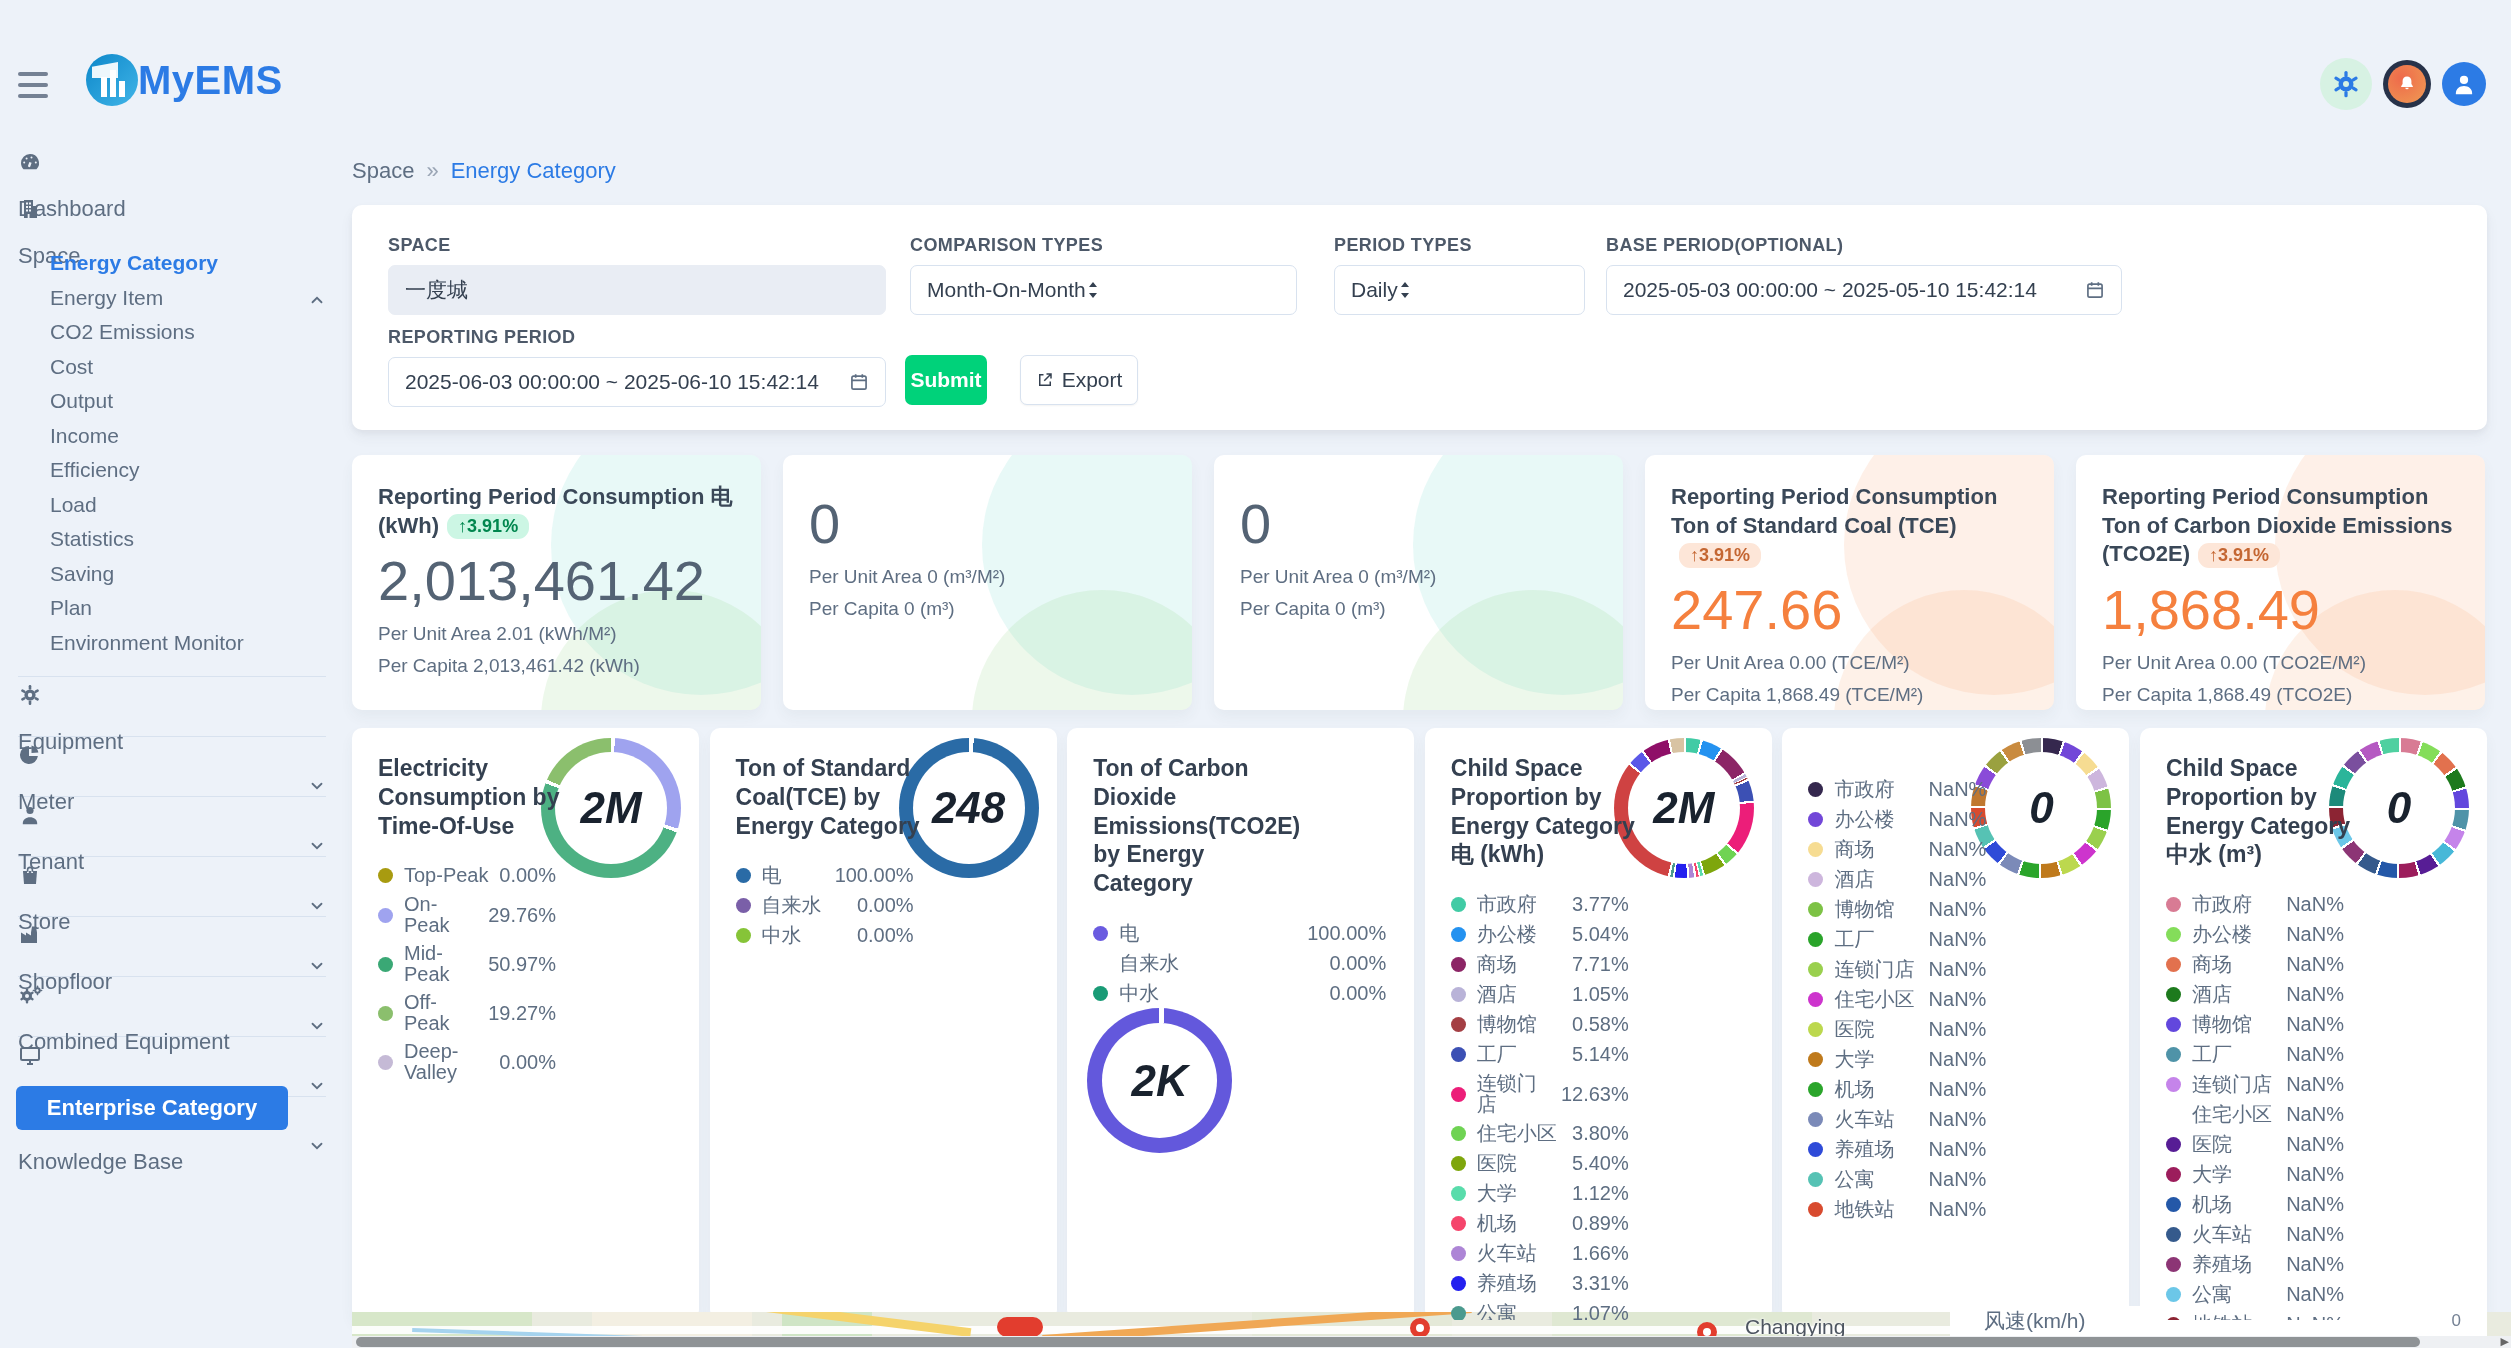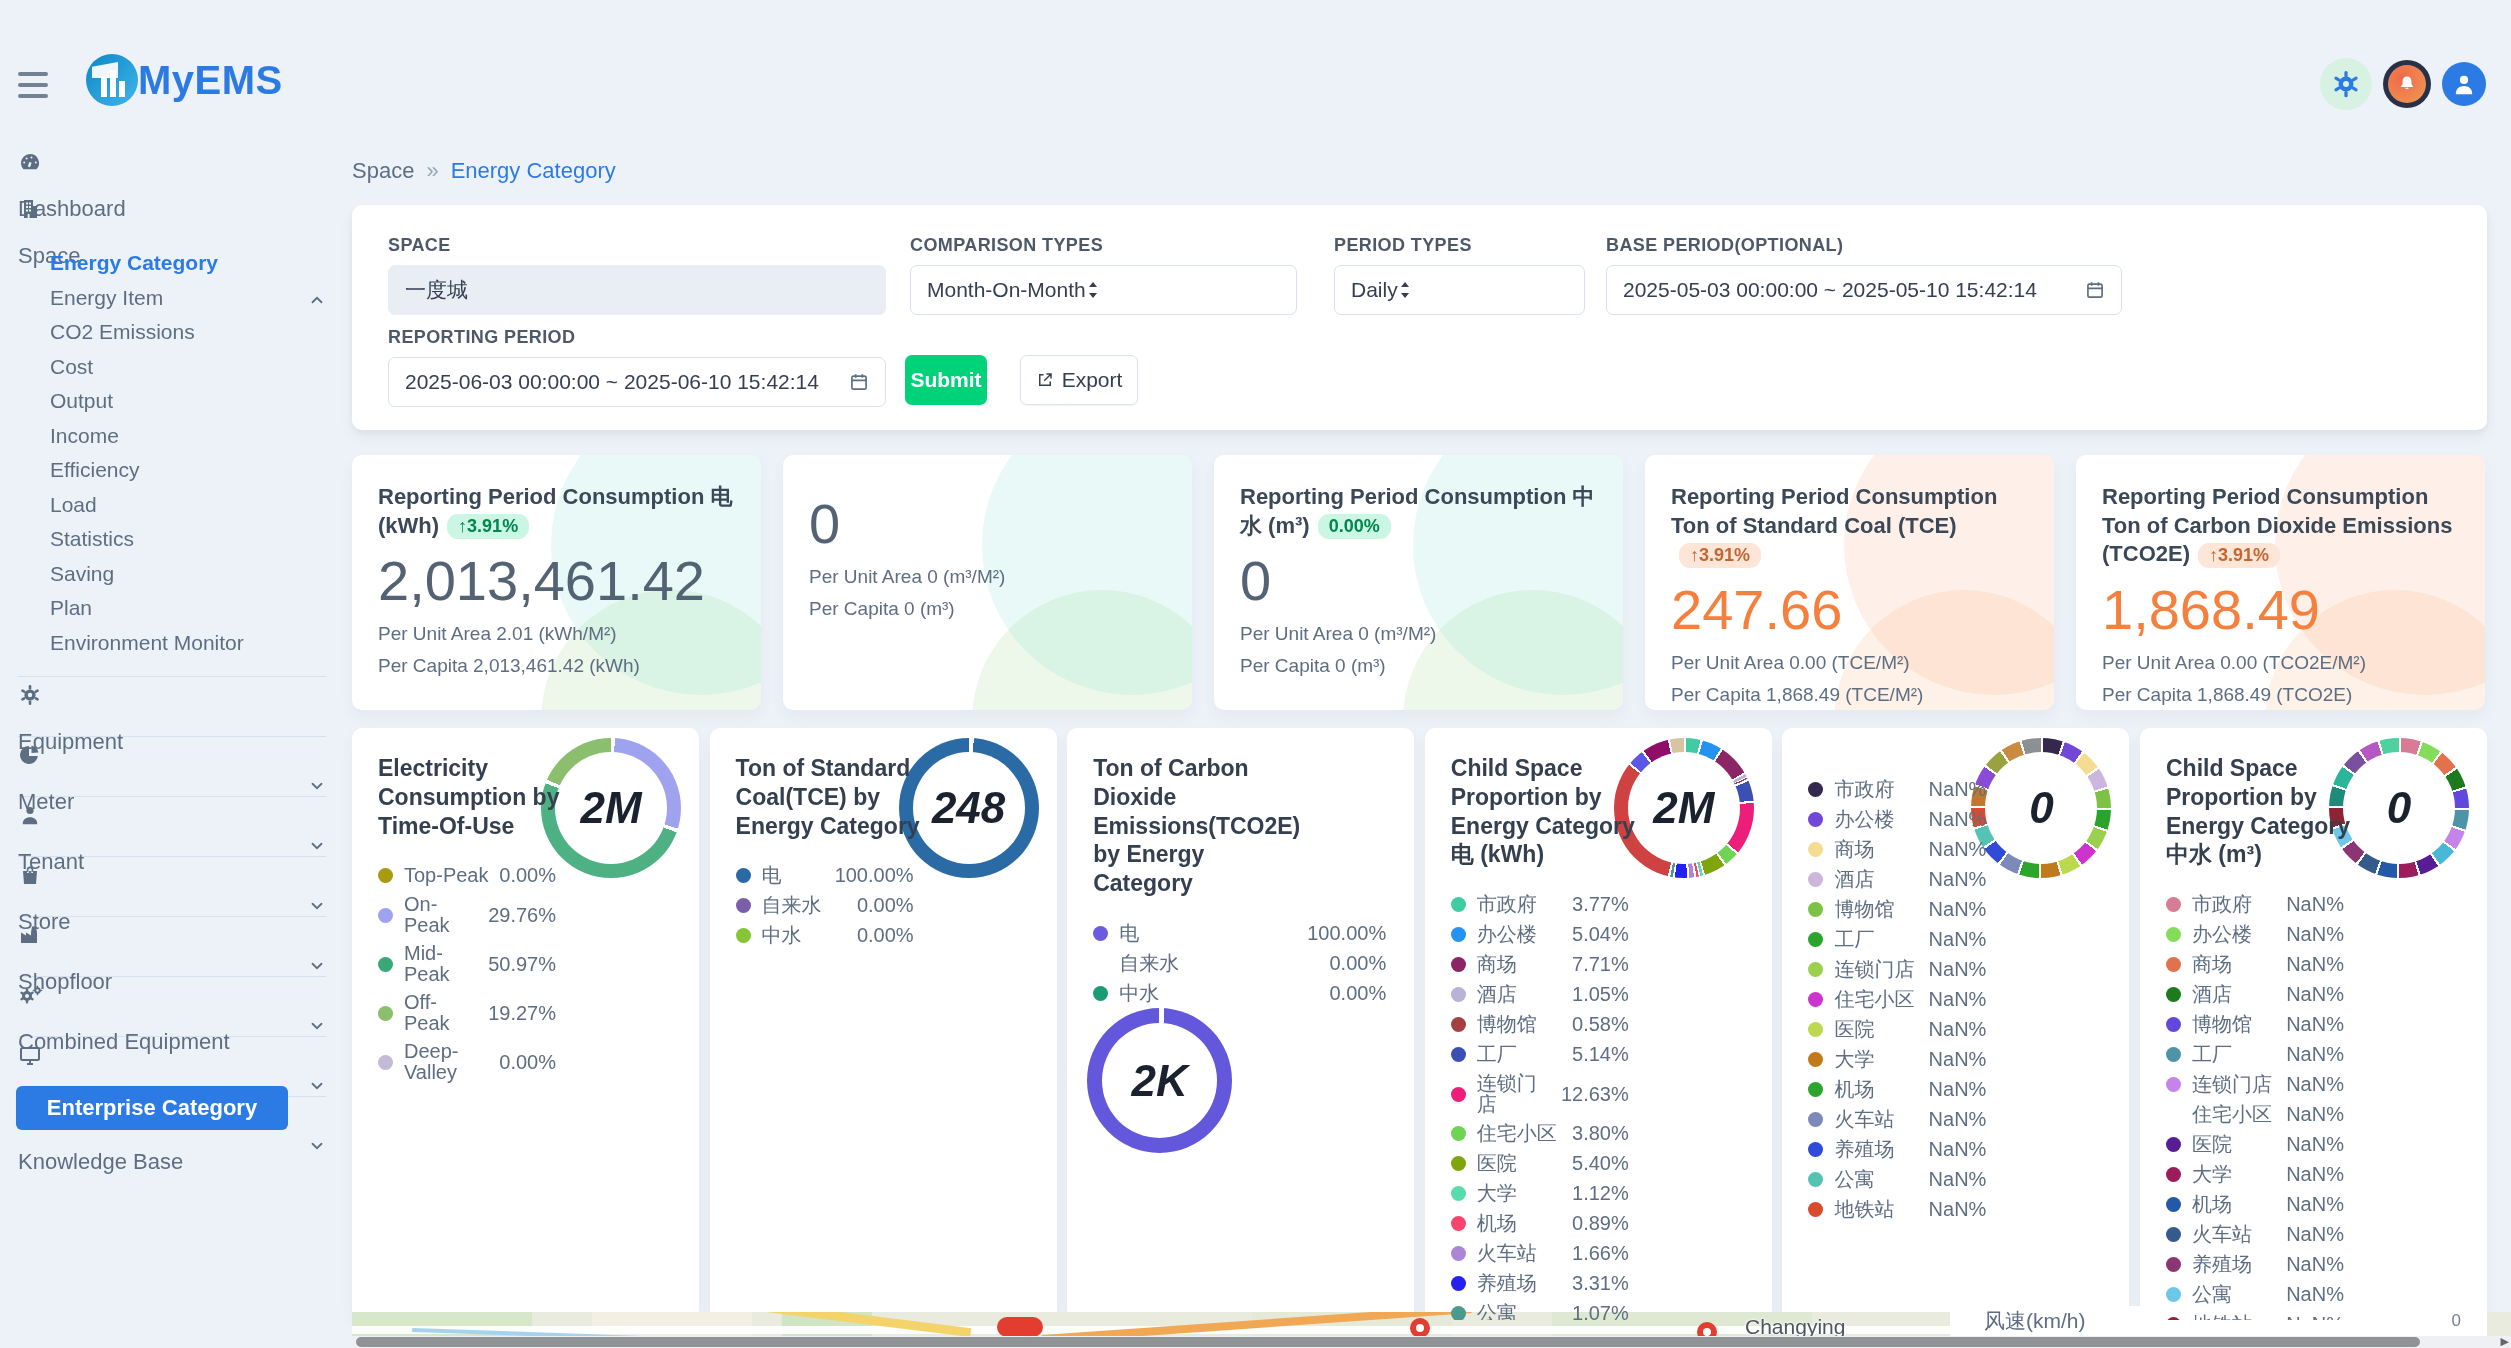--- a/index.html
+++ b/index.html
@@ -395,21 +395,20 @@
     <div class="sum-card green">
       <div class="blob1"></div>
         <div class="blob2"></div>
       <div class="sum-value gray">0</div>
       <div class="sum-sub">Per Unit Area 0 (m³/M²)</div>
       <div class="sum-sub">Per Capita 0 (m³)</div>
     </div>
     <div class="sum-card green">
       <div class="blob1"></div>
         <div class="blob2"></div>
-      <div class="sum-title"><span>Reporting Period Consumption 中水 (m³)</span><span class="badge green">0.00%</span></div>
       <div class="sum-value gray">0</div>
       <div class="sum-sub">Per Unit Area 0 (m³/M²)</div>
       <div class="sum-sub">Per Capita 0 (m³)</div>
     </div>
     <div class="sum-card orange">
       <div class="blob1"></div>
         <div class="blob2"></div>
       <div class="sum-title"><span>Reporting Period Consumption Ton of Standard Coal (TCE)</span><span class="badge orange">↑3.91%</span></div>
       <div class="sum-value orange">247.66</div>
       <div class="sum-sub">Per Unit Area 0.00 (TCE/M²)</div>

